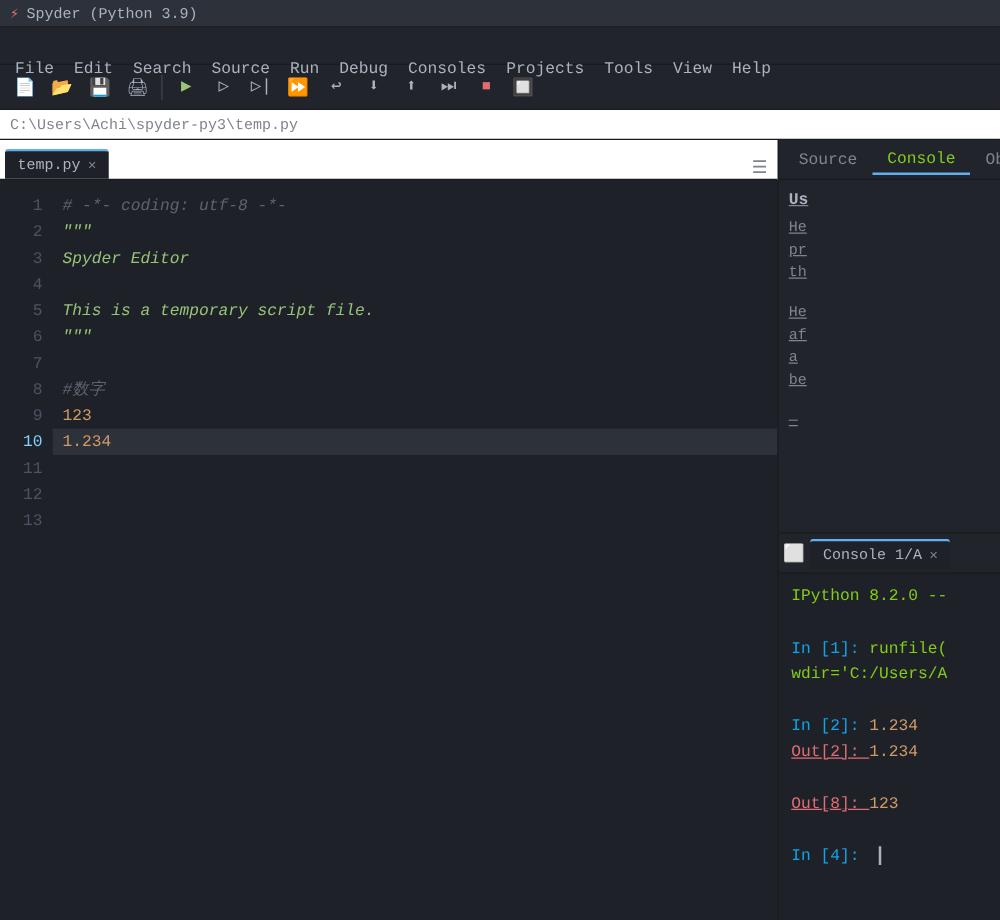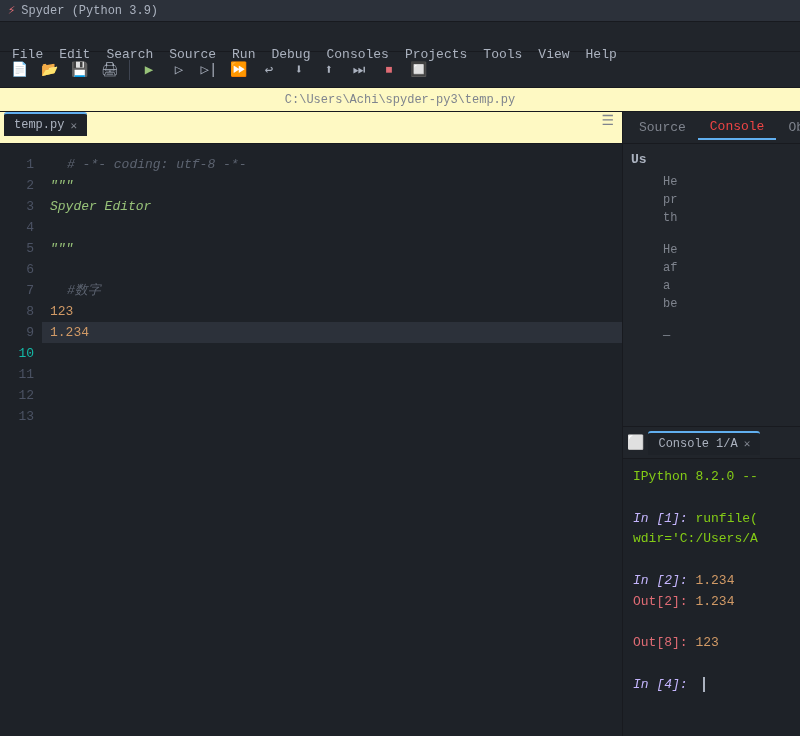--- a/index.html
+++ b/index.html
@@ -71,52 +71,51 @@
     }
     .toolbar-separator {
       width: 1px;
       height: 20px;
       background: #3e4451;
       margin: 0 3px;
     }
 
     
     #path-bar {
-      background: #fef9c3;
+      background: #ffffff;
       height: 24px;
       display: flex;
       align-items: center;
       padding: 0 8px;
       border-bottom: 1px solid #181a1f;
       font-size: 12px;
       color: #7f848e;
-      justify-content: center;
     }
 
     
     #main {
       display: flex;
       height: calc(736px - 22px - 30px - 36px - 24px);
     }
 
     
     #editor-panel {
       width: 623px;
       display: flex;
       flex-direction: column;
       background: #1e2228;
       border-right: 1px solid #181a1f;
     }
 
     
     #tab-bar {
-      background: #fef9c3;
+      background: #ffffff;
       height: 32px;
       display: flex;
-      align-items: flex-start;
+      align-items: flex-end;
       padding: 0 4px;
       border-bottom: 1px solid #181a1f;
       justify-content: space-between;
     }
     .tab {
       display: flex;
       align-items: center;
       padding: 4px 10px;
       background: #1e2228;
       color: #abb2bf;
@@ -167,21 +166,21 @@
       white-space: pre;
     }
     .code-line.highlighted {
       background: #2c313a;
       display: block;
       margin-left: -8px;
       padding-left: 8px;
     }
 
     
-    .c-comment { color: #5c6370; font-style: italic; margin-left: 17px; }
+    .c-comment { color: #5c6370; font-style: italic; }
     .c-number { color: #d19a66; }
     .c-docstring { color: #98c379; font-style: italic; }
 
     
     #right-panel {
       flex: 1;
       display: flex;
       flex-direction: column;
       background: #21252b;
       overflow: hidden;
@@ -196,44 +195,44 @@
       height: 32px;
       padding: 0 4px;
     }
     .right-tab {
       padding: 4px 12px;
       font-size: 13px;
       color: #7f848e;
       cursor: pointer;
     }
     .right-tab.active {
-      color: #ef4444;
+      color: #84cc16;
       border-bottom: 2px solid #61afef;
     }
 
     
     #help-area {
       flex: 1;
       background: #21252b;
       padding: 8px;
       font-size: 12px;
       color: #7f848e;
       overflow: auto;
+      text-decoration: underline;
     }
     .help-section-title {
       font-size: 13px;
       font-weight: bold;
       color: #abb2bf;
       margin-bottom: 6px;
     }
     .help-text {
       line-height: 1.5;
       color: #7f848e;
       font-size: 12px;
-      margin-left: 32px;
     }
 
     
     #console-area {
       height: 310px;
       background: #1e2228;
       border-top: 1px solid #181a1f;
       display: flex;
       flex-direction: column;
     }
@@ -268,22 +267,22 @@
       color: #7f848e;
     }
     #console-content {
       flex: 1;
       padding: 8px 10px;
       font-size: 13px;
       line-height: 1.6;
       overflow: auto;
       color: #abb2bf;
     }
-    .console-prompt { color: #c4b5fd; font-style: italic; }
-    .console-out { color: #e06c75; }
+    .console-prompt { color: #0ea5e9; }
+    .console-out { color: #e06c75; text-decoration: underline; }
     .console-value { color: #d19a66; }
     .console-text { color: #84cc16; }
     .console-line { white-space: pre; }
   </style>
 </head>
 <body>
 
 <div id="title-bar">
   <span class="title-icon">⚡</span>
   <span>Spyder (Python 3.9)</span>
@@ -341,30 +340,31 @@
       <div id="line-numbers">
         <div>1</div>
         <div>2</div>
         <div>3</div>
         <div>4</div>
         <div>5</div>
         <div>6</div>
         <div>7</div>
         <div>8</div>
         <div>9</div>
-        <div style="color:#14b8a6;">10</div>
+        <div style="color:#7dd3fc;">10</div>
         <div>11</div>
         <div>12</div>
         <div>13</div>
       </div>
       <div id="code-content">
         <div class="code-line"><span class="c-comment"># -*- coding: utf-8 -*-</span></div>
         <div class="code-line"><span class="c-docstring">"""</span></div>
         <div class="code-line"><span class="c-docstring">Spyder Editor</span></div>
         <div class="code-line"></div>
+        <div class="code-line"><span class="c-docstring">This is a temporary script file.</span></div>
         <div class="code-line"><span class="c-docstring">"""</span></div>
         <div class="code-line"></div>
         <div class="code-line"><span class="c-comment">#数字</span></div>
         <div class="code-line"><span class="c-number">123</span></div>
         <div class="code-line highlighted"><span class="c-number">1.234</span></div>
         <div class="code-line"></div>
         <div class="code-line"></div>
         <div class="code-line"></div>
       </div>
     </div>

